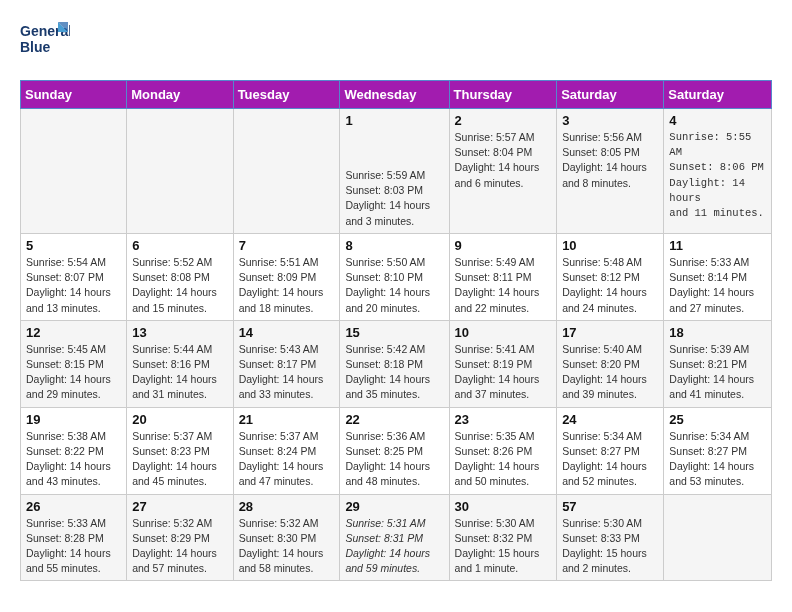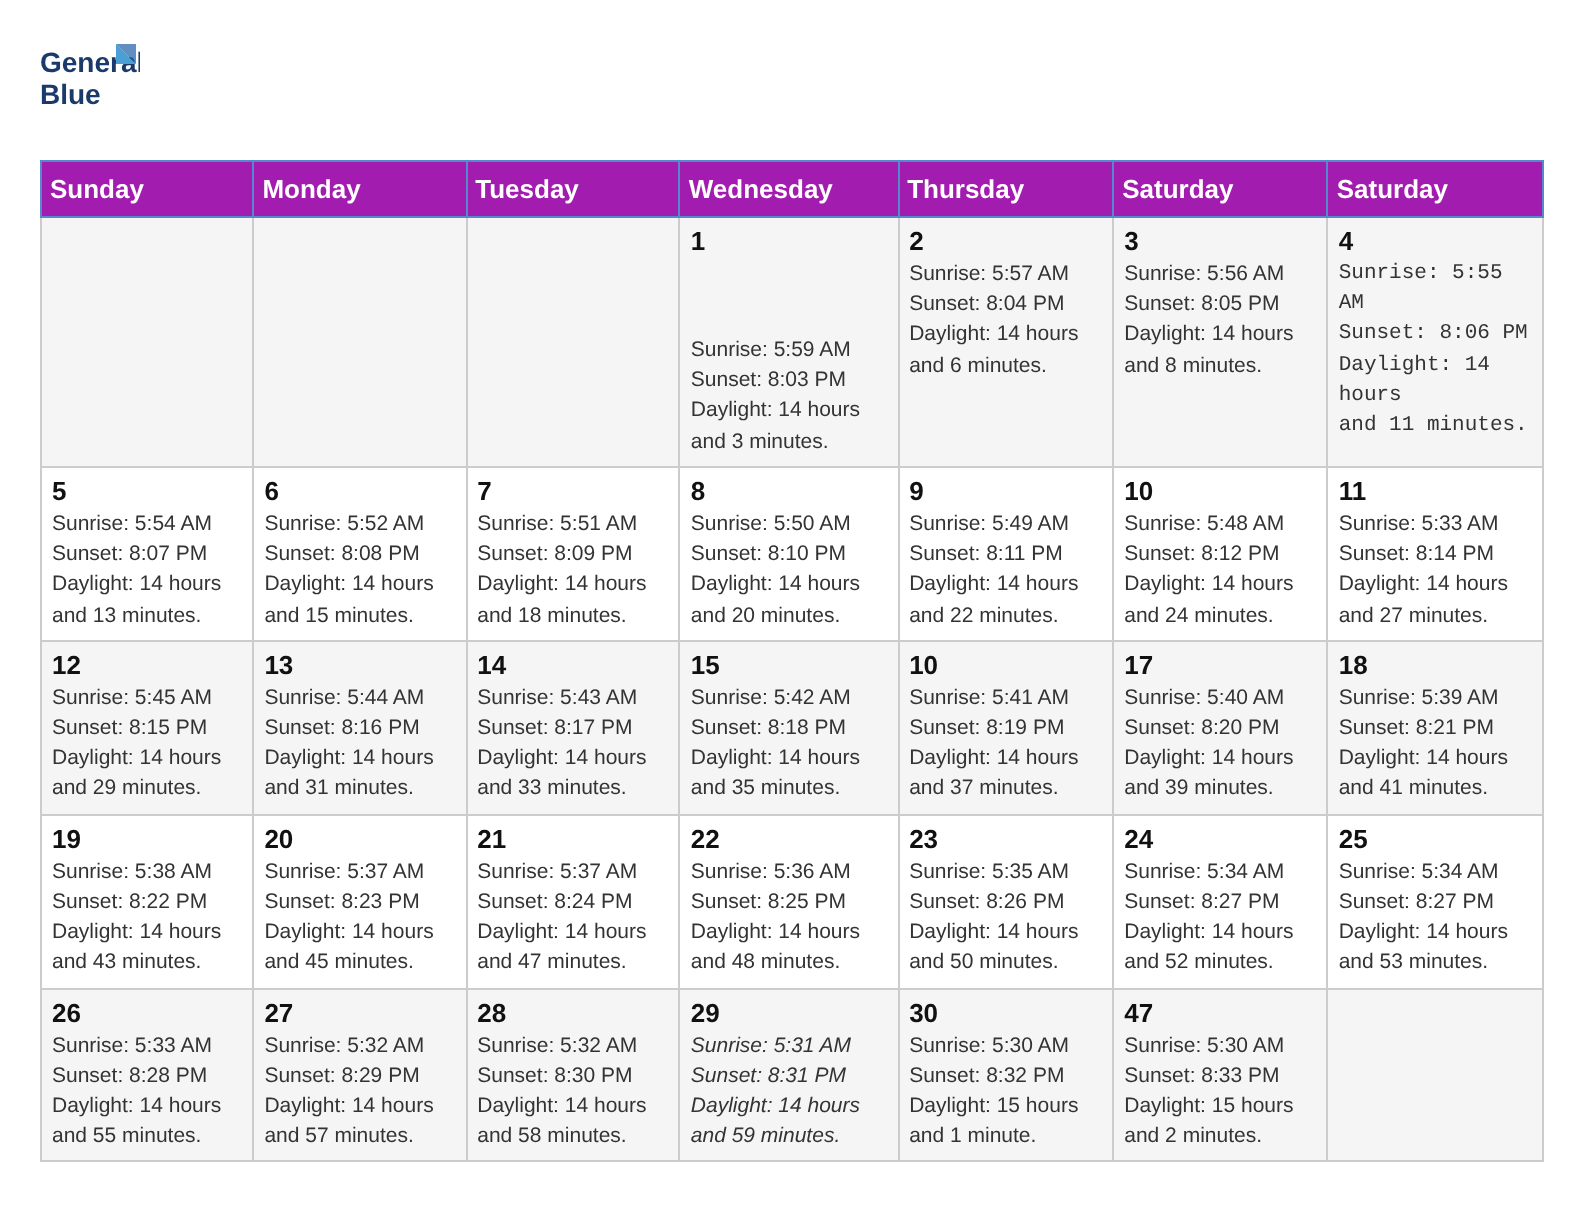--- a/index.html
+++ b/index.html
@@ -329,21 +329,21 @@
 and 59 minutes.</div>
         </td>
         <td>
           <span class="day-num">30</span>
           <div class="day-info" style="white-space: pre-line;">Sunrise: 5:30 AM
 Sunset: 8:32 PM
 Daylight: 15 hours
 and 1 minute.</div>
         </td>
         <td>
-          <span class="day-num">47</span>
+          <span class="day-num">57</span>
           <div class="day-info" style="white-space: pre-line;">Sunrise: 5:30 AM
 Sunset: 8:33 PM
 Daylight: 15 hours
 and 2 minutes.</div>
         </td>
         <td class="empty-cell"></td>
       </tr>
     </tbody>
 </table>
 

